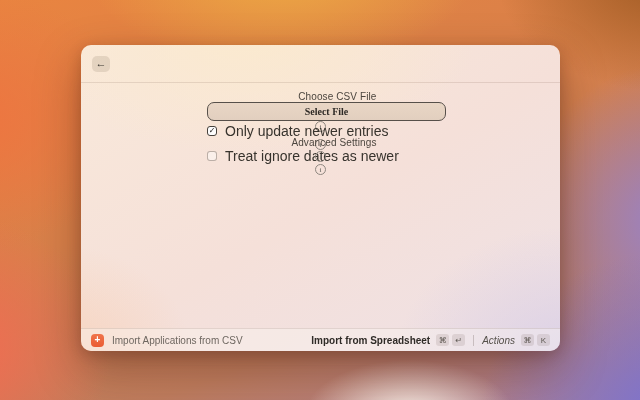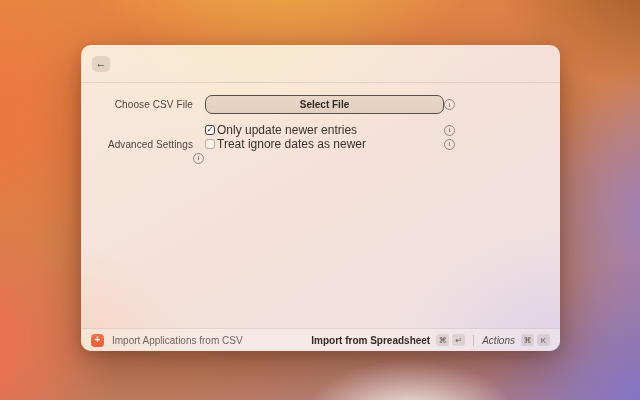--- a/index.html
+++ b/index.html
@@ -41,51 +41,51 @@
     font-size:11px; line-height:15px; text-align:center; cursor:pointer;
     font-family:"Liberation Sans", sans-serif; padding:0;
   }
 
   .form-title {
     margin-top:12px; text-align:center;
     font-size:11.5px; font-weight:600; color:#403a33; letter-spacing:0.1px;
   }
 
   .form { margin-top:8px; }
-  .form-row { display:flex; align-items:center; }
+  .form-row { display:flex; align-items:center;flex-direction:column; }
   .form-label {
     width:112px; text-align:right; font-size:10px; color:#4c463f;
     flex:none; letter-spacing:0.1px;
   }
   .form-ctrl { width:239px; margin-left:12px; flex:none; display:flex; align-items:center; }
   .file-row { height:27px; margin-top:2px; }
   .select-file-btn {
     width:271px; height:19px; border-radius:7px; cursor:pointer;
     background:linear-gradient(180deg,#e9d6c5,#e2cfbf);
     border:1.5px solid #57504a; color:#2e2a26;
-    font-size:10px; font-weight:700; font-family:Liberation Sans, sans-serif;
+    font-size:10px; font-weight:700; font-family:Liberation Serif, serif;
   }
   .info-badge {
     width:11px; height:11px; border-radius:50%; flex:none;
     border:1px solid #8e8780; color:#8e8780;
     display:flex; align-items:center; justify-content:center;
     font-size:7px; font-weight:700; font-family:"Liberation Serif", serif;
     cursor:default;
   }
   .cb-row { height:14px; }
   .cb-row.first { margin-top:5px; }
   .checkbox {
     width:10px; height:10px; border-radius:3px; flex:none;
     border:1px solid rgba(110,95,85,0.45); background:rgba(255,255,255,0.45);
     display:flex; align-items:center; justify-content:center;
     font-size:8px; line-height:1; color:#141210; cursor:pointer;
   }
   .checkbox.checked { background:#fdfdfd; border-color:#46413b; }
   .checkbox:not(.checked) span { visibility:hidden; }
-  .cb-label { margin-left:2px; font-size:12px; color:#37332d; }
+  .cb-label { margin-left:8px; font-size:14px; color:#37332d; }
   .cb-line { cursor:pointer; }
 
   .footer {
     position:absolute; left:0; right:0; bottom:0; height:23px;
     display:flex; align-items:center; padding:0 10px;
     border-top:1px solid rgba(80,50,35,0.12);
     background:rgba(252,248,244,0.35);
   }
   .ext-icon {
     width:13px; height:13px; border-radius:4px; flex:none;

